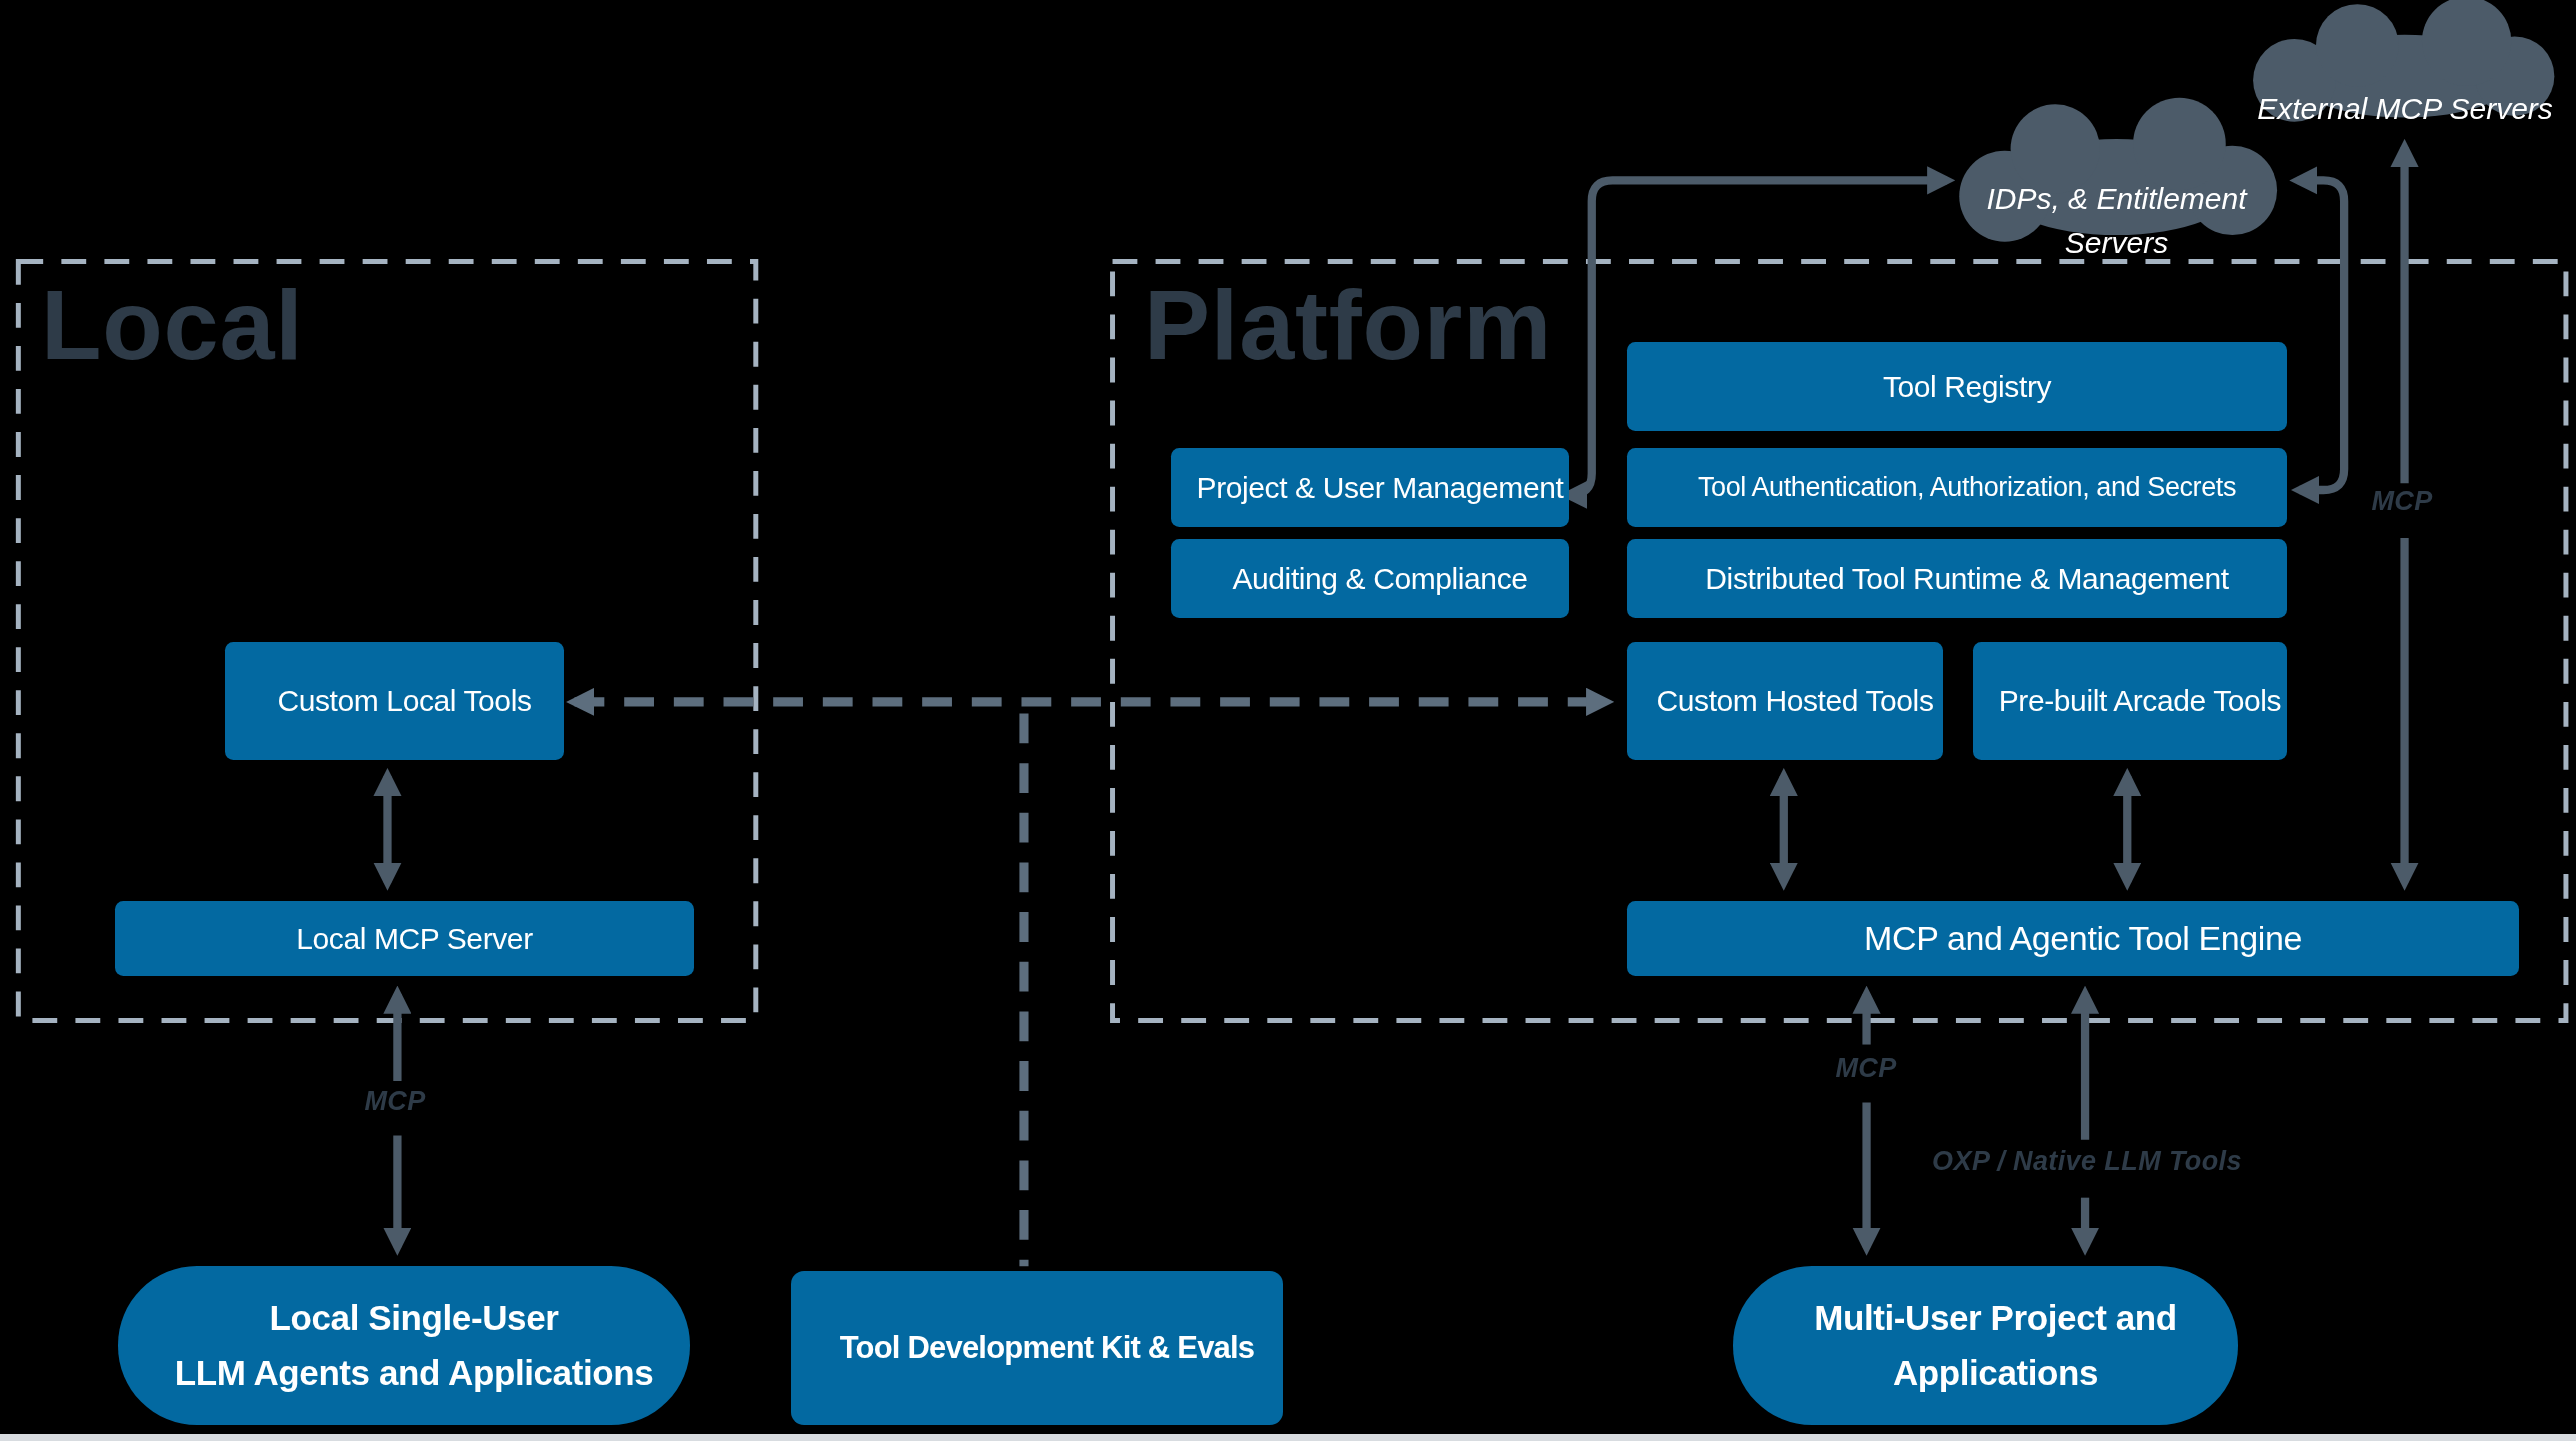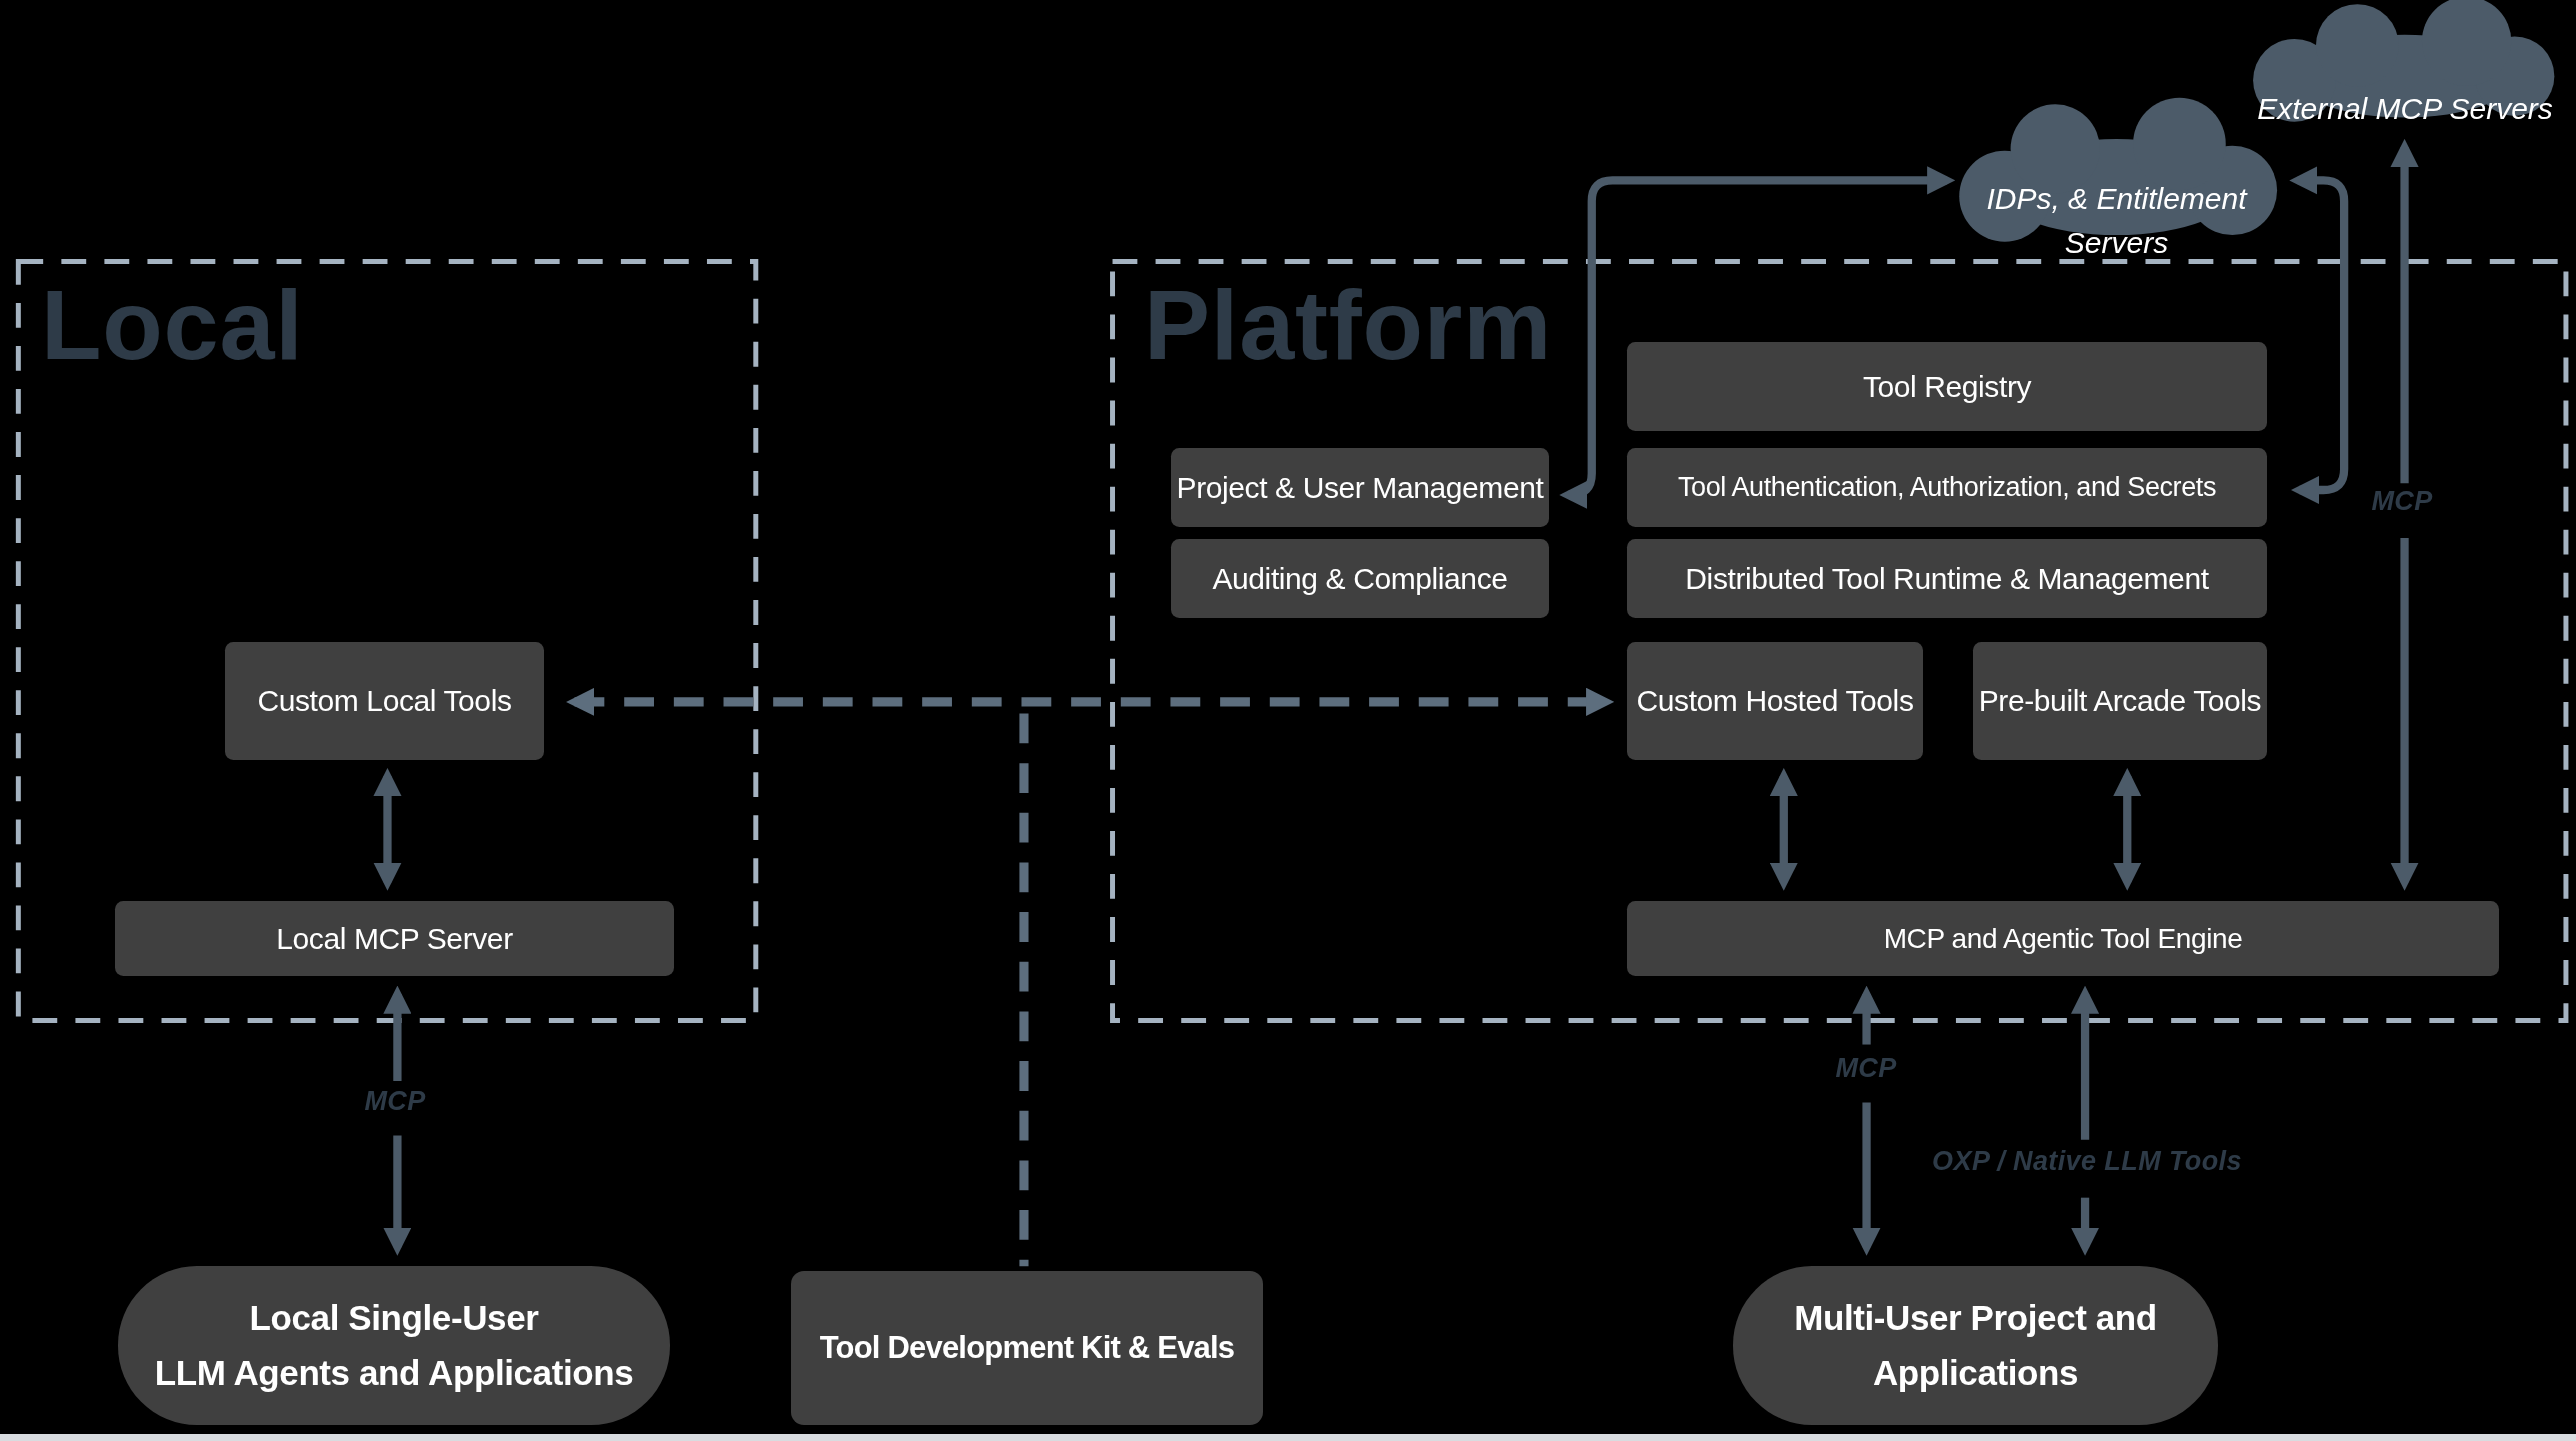--- a/index.html
+++ b/index.html
@@ -1,23 +1,23 @@
 <!DOCTYPE html>
 <html style="font-size:13.2px"><head>
 <meta charset="utf-8">
 <style>
   html,body{margin:0;padding:0;background:#000;}
   #canvas{
     position:relative;width:2576px;height:1441px;background:#000;overflow:hidden;
     font-family:"Liberation Sans",sans-serif;
   }
   .box{
-    position:absolute;background:#404040;border-radius:8.3px;color:#fff;
+    position:absolute;background:#0369a1;border-radius:8.3px;color:#fff;
     display:flex;align-items:center;justify-content:center;text-align:center;
-    font-size:30px;letter-spacing:-0.4px;line-height:1.2;white-space:nowrap;
+    font-size:30px;letter-spacing:-0.4px;line-height:1.2;white-space:nowrap;padding-left:20px;
   }
   .box.long{font-size:27px;}
   .pill{border-radius:79px;font-weight:700;font-size:35px;white-space:normal;}
   .pill .ln{display:block;line-height:1.55;}
   .rect-big{font-weight:700;font-size:31px;letter-spacing:-0.8px;}
   .region-title{
     position:absolute;color:#2E3B48;font-size:99px;font-weight:600;letter-spacing:0.8px;line-height:1;
   }
   .cloud-label{
     position:absolute;color:#fff;font-style:italic;font-weight:500;
@@ -104,21 +104,21 @@
   <div class="box" style="left:225px;top:642px;width:319px;height:118px;">Custom Local Tools</div>
   <div class="box" style="left:115px;top:901px;width:559px;height:75px;">Local MCP Server</div>
 
   <div class="box" style="left:1627px;top:342px;width:640px;height:89px;">Tool Registry</div>
   <div class="box long" style="left:1627px;top:448px;width:640px;height:79px;">Tool Authentication, Authorization, and Secrets</div>
   <div class="box" style="left:1171px;top:448px;width:378px;height:79px;">Project &amp; User Management</div>
   <div class="box" style="left:1171px;top:539px;width:378px;height:79px;">Auditing &amp; Compliance</div>
   <div class="box" style="left:1627px;top:539px;width:640px;height:79px;">Distributed Tool Runtime &amp; Management</div>
   <div class="box" style="left:1627px;top:642px;width:296px;height:118px;">Custom Hosted Tools</div>
   <div class="box" style="left:1973px;top:642px;width:294px;height:118px;">Pre-built Arcade Tools</div>
-  <div class="box" style="left:1627px;top:901px;width:872px;height:75px;font-size:28px;">MCP and Agentic Tool Engine</div>
+  <div class="box" style="left:1627px;top:901px;width:872px;height:75px;font-size:34px;">MCP and Agentic Tool Engine</div>
 
   <div class="box pill" style="left:118px;top:1266px;width:552px;height:159px;">
     <div>
       <span class="ln">Local Single-User</span>
       <span class="ln">LLM Agents and Applications</span>
     </div>
   </div>
   <div class="box rect-big" style="left:791px;top:1271px;width:472px;height:154px;border-radius:13px;">Tool Development Kit &amp; Evals</div>
   <div class="box pill" style="left:1733px;top:1266px;width:485px;height:159px;">
     <div>

